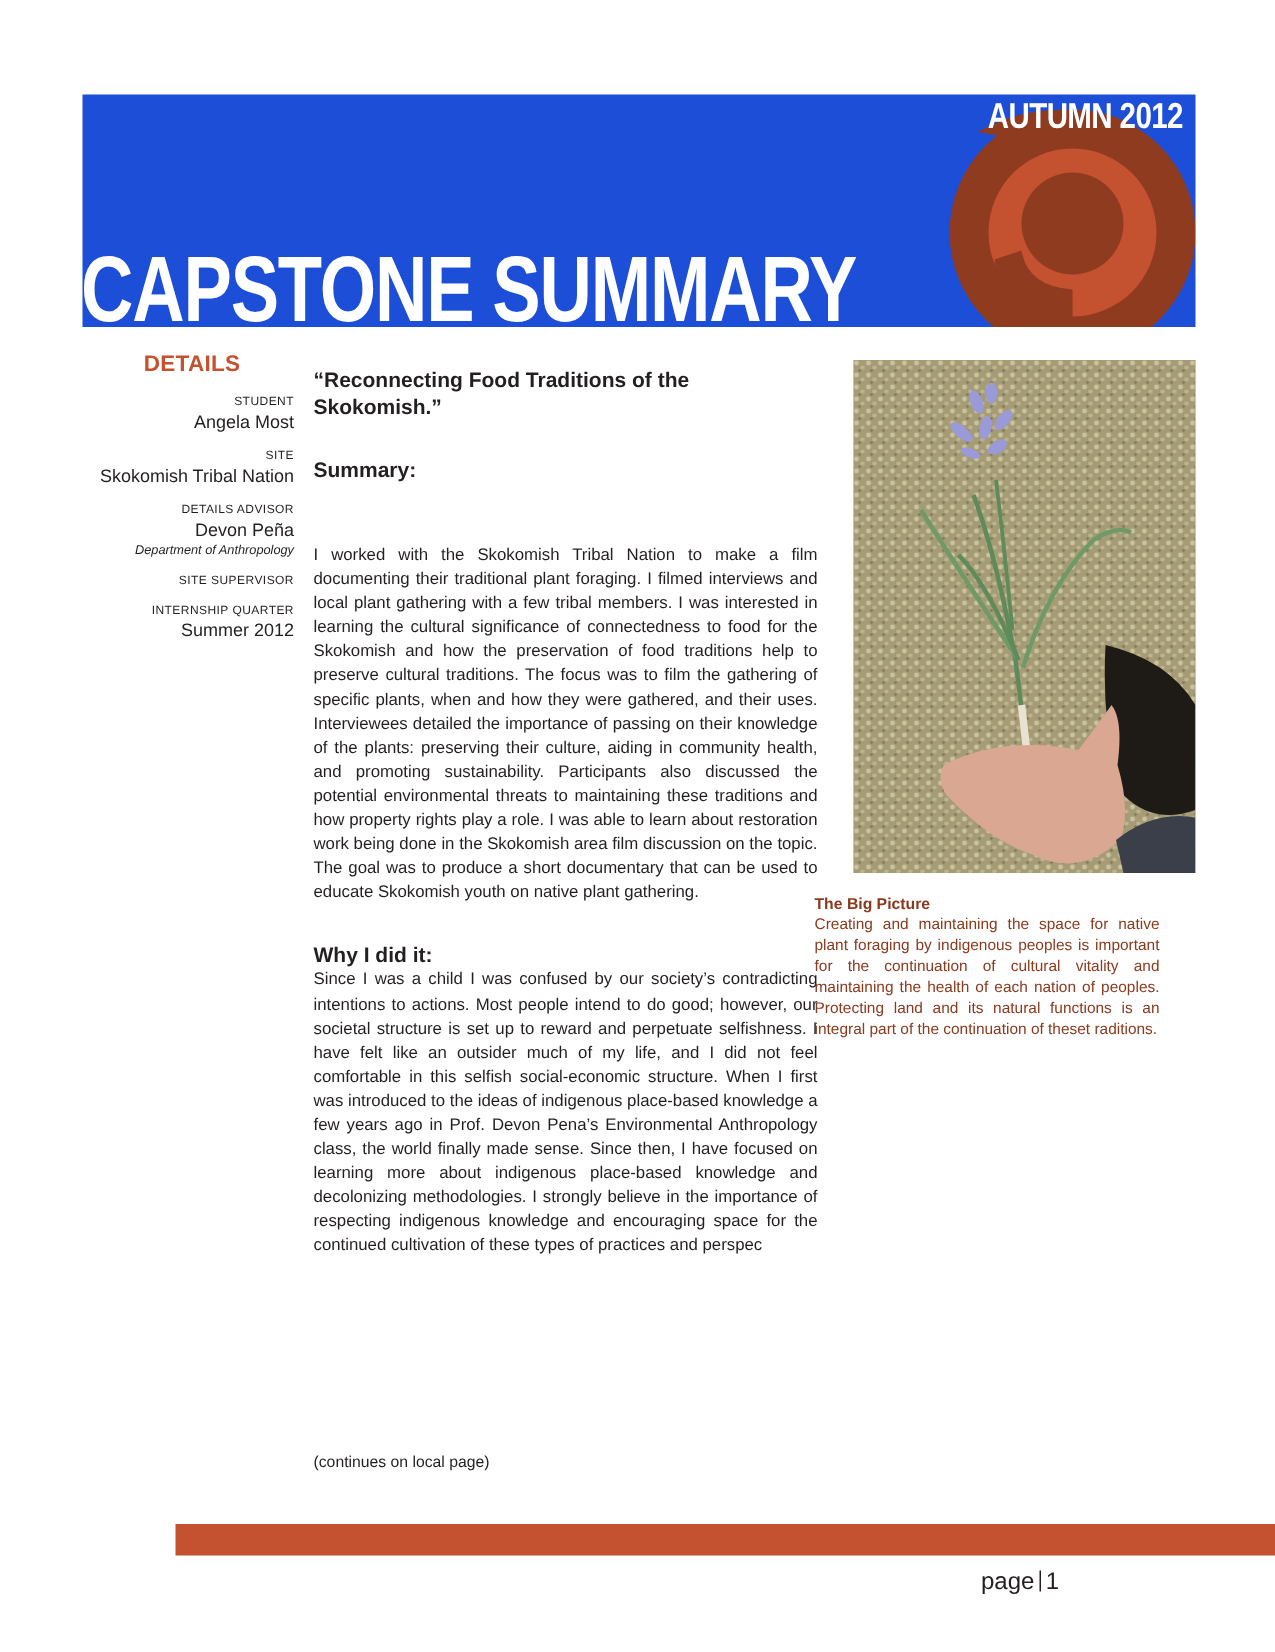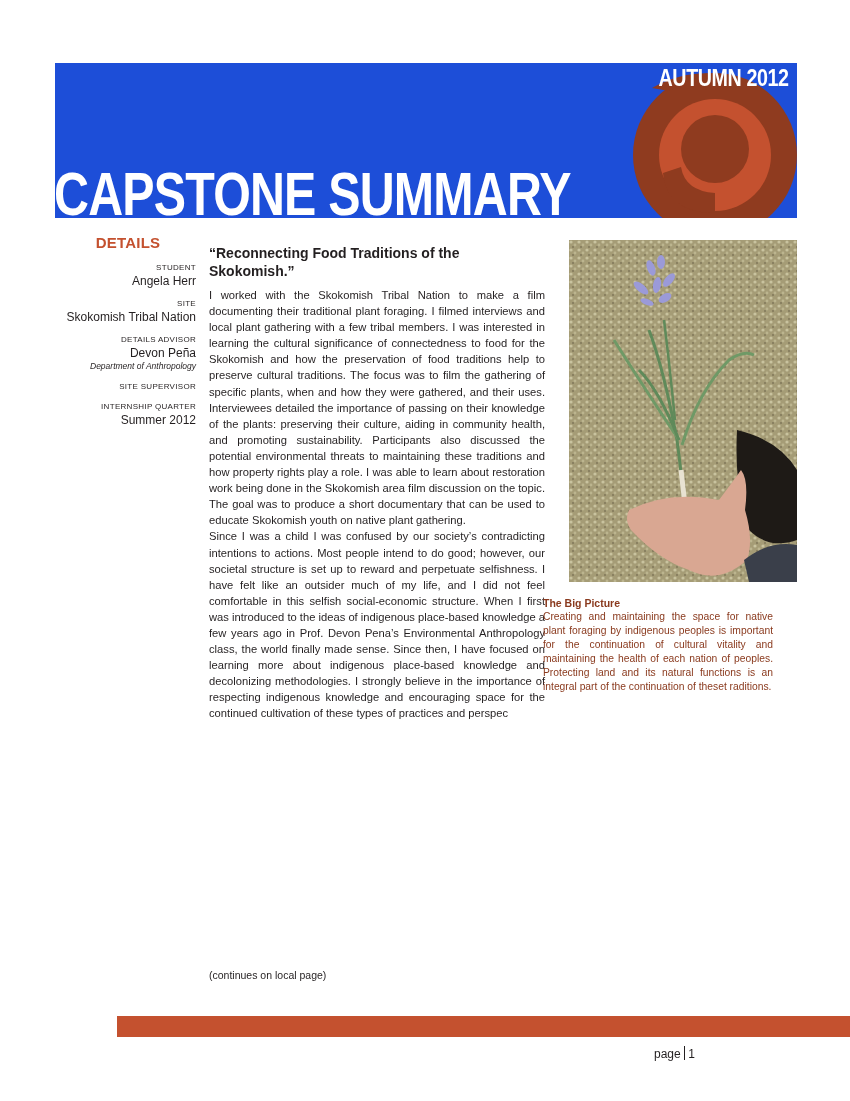--- a/index.html
+++ b/index.html
@@ -33,70 +33,72 @@
       font-size: 8px; letter-spacing: 0.3px; color: #231f20; margin-top: 10px; line-height: 10px;
       font-family: "Liberation Sans", sans-serif;
     }
     .details .val { font-size: 12px; line-height: 16px; color: #231f20; font-family: "Liberation Sans", sans-serif; }
     .details .sub { font-size: 8.5px; font-style: italic; line-height: 11px; font-family: "Liberation Sans", sans-serif; white-space: nowrap; }
 
     .main { position: absolute; left: 209px; top: 244px; width: 336px; font-family: "Liberation Sans", sans-serif; }
     .main .doc-title { font-size: 14px; font-weight: bold; line-height: 18px; }
     .main h2 { font-size: 14px; font-weight: bold; margin-top: 24px; line-height: 18px; }
     .main p { font-size: 11.2px; line-height: 16.1px; text-align: justify; color: #231f20; }
-    .main .p1 { margin-top: 7px; }
+    .main .p1 { margin-top: 40px; }
     .main .p2 { }
     .main .cont { font-size: 10.5px; position: absolute; top: 725px; left: 0; white-space: nowrap; }
 
     .photo {
       position: absolute; left: 569px; top: 240px; width: 228px; height: 342px;
       background: #a39a74; overflow: hidden;
     }
     .photo svg { width: 100%; height: 100%; display: block; }
 
     .caption { position: absolute; left: 543px; top: 596px; width: 230px; font-family: "Liberation Sans", sans-serif; }
     .caption .cap-title { font-size: 10.5px; font-weight: bold; color: #8a3a1e; line-height: 14px; }
     .caption .cap-text { font-size: 10.3px; line-height: 14.1px; color: #8a3a1e; text-align: justify; }
 
     .footer-bar { position: absolute; left: 117px; top: 1016px; width: 733px; height: 21px; background: #c4512f; }
-    .page-num { position: absolute; left: 654px; top: 1046px; font-size: 12px; font-family: "Liberation Sans", sans-serif; }
+    .page-num { position: absolute; left: 654px; top: 1046px; font-size: 16px; font-family: "Liberation Sans", sans-serif; }
     .page-num .sep { display: inline-block; width: 1.5px; height: 14px; background: #231f20; vertical-align: -2px; margin: 0 3px; }
   </style>
 </head>
 <body>
 
 <div class="banner">
   <svg class="logo" viewBox="0 0 200 155">
     <circle cx="118" cy="92" r="82" fill="#8f3b1f"></circle>
     <circle cx="118" cy="92" r="56" fill="#c4512f"></circle>
     <circle cx="118" cy="86" r="34" fill="#8f3b1f"></circle>
     <path d="M66 110 Q70 150 118 150 L118 130 Q88 128 84 104 Z" fill="#8f3b1f"></path>
     <path d="M55 25 Q90 5 130 12 Q100 10 72 28 Z" fill="#8f3b1f"></path>
   </svg>
   <div class="season">AUTUMN 2012</div>
 </div>
 <div class="title">CAPSTONE SUMMARY</div>
 
 <div class="details">
   <div class="head">DETAILS</div>
   <div class="label">STUDENT</div>
-  <div class="val">Angela Herr</div>
+  <div class="val">Angela Most</div>
   <div class="label">SITE</div>
   <div class="val">Skokomish Tribal Nation</div>
   <div class="label">DETAILS ADVISOR</div>
   <div class="val">Devon Peña</div>
   <div class="sub">Department of Anthropology</div>
   <div class="label">SITE SUPERVISOR</div>
   <div class="label">INTERNSHIP QUARTER</div>
   <div class="val">Summer 2012</div>
 </div>
 
 <div class="main">
   <div class="doc-title">“Reconnecting Food Traditions of the Skokomish.”</div>
+  <h2>Summary:</h2>
   <p class="p1">I worked with the Skokomish Tribal Nation to make a film documenting their traditional plant foraging. I filmed interviews and local plant gathering with a few tribal members. I was interested in learning the cultural significance of connectedness to food for the Skokomish and how the preservation of food traditions help to preserve cultural traditions. The focus was to film the gathering of specific plants, when and how they were gathered, and their uses. Interviewees detailed the importance of passing on their knowledge of the plants: preserving their culture, aiding in community health, and promoting sustainability. Participants also discussed the potential environmental threats to maintaining these traditions and how property rights play a role. I was able to learn about restoration work being done in the Skokomish area film discussion on the topic. The goal was to produce a short documentary that can be used to educate Skokomish youth on native plant gathering.</p>
+  <h2>Why I did it:</h2>
   <p class="p2">Since I was a child I was confused by our society’s contradicting intentions to actions.  Most people intend to do good; however, our societal structure is set up to reward and perpetuate selfishness. I have felt like an outsider much of my life, and I did not feel comfortable in this selfish social-economic structure. When I first was introduced to the ideas of indigenous place-based knowledge a few years ago in Prof. Devon Pena’s Environmental Anthropology class, the world finally made sense. Since then, I have focused on learning more about indigenous place-based knowledge and decolonizing methodologies. I strongly believe in the importance of respecting indigenous knowledge and encouraging space for the continued cultivation of these types of practices and perspec</p>
   <div class="cont">(continues on local page)</div>
 </div>
 
 <div class="photo">
   <svg viewBox="0 0 228 342" preserveAspectRatio="none">
     <defs>
       <pattern id="lichen" width="8" height="8" patternUnits="userSpaceOnUse">
         <rect width="8" height="8" fill="#a59c76"></rect>
         <circle cx="2" cy="2" r="1.6" fill="#c9c39f"></circle>

